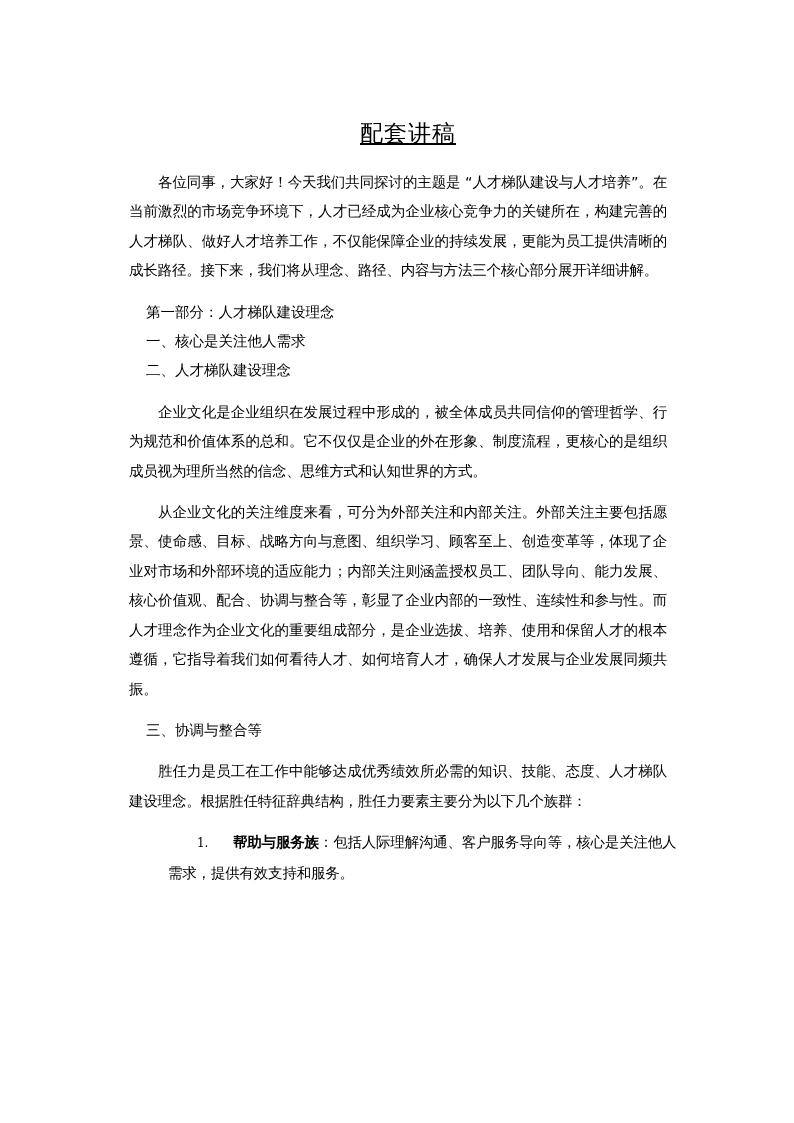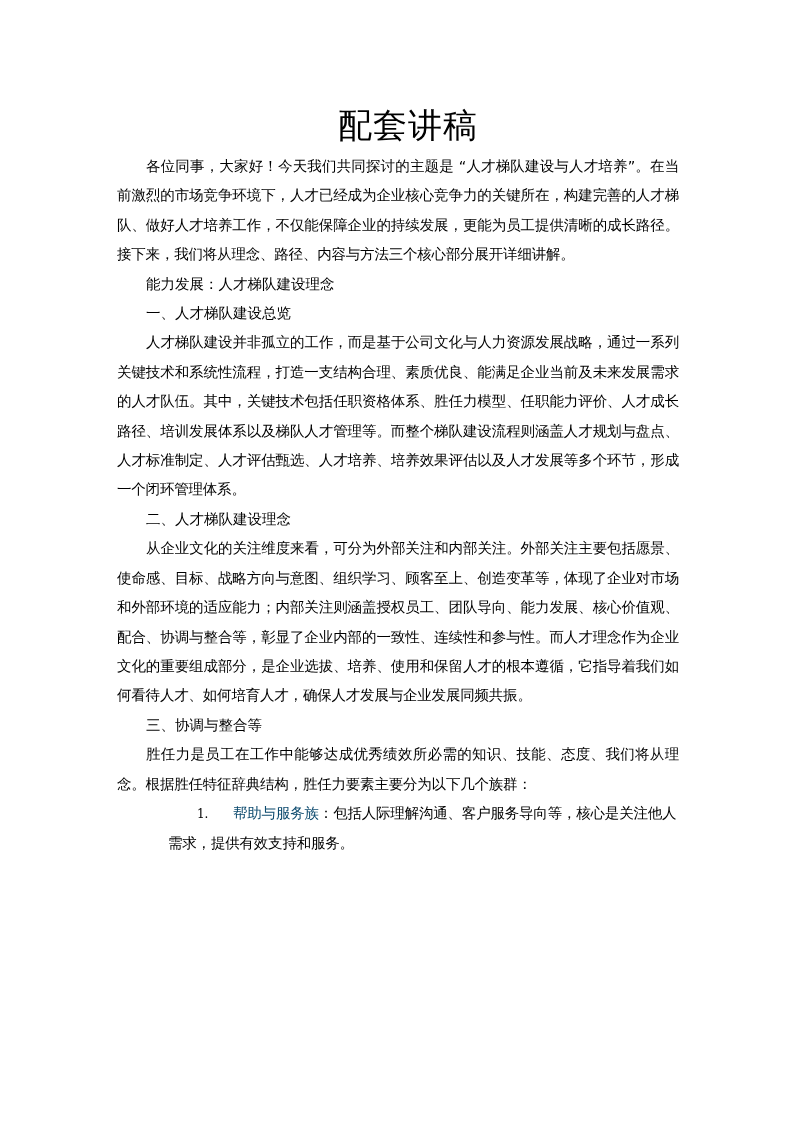--- a/index.html
+++ b/index.html
@@ -16,32 +16,33 @@
       color: #000000;
     }
     .page {
       position: absolute;
       left: 117px;
       top: 100px;
       width: 562px;
     }
     .title {
       text-align: center;
-      font-size: 34px;
+      font-size: 23px;
       line-height: 34px;
       height: 36px;
-      margin: 8px;
+      margin: 16px;
       padding-left: 20px;
       font-weight: normal;
       letter-spacing: 1px;
+      text-decoration: underline;
     }
     .para {
       font-size: 14.5px;
       line-height: 29.4px;
-      margin: 0;
+      margin: 12px;
       text-align: justify;
       text-indent: 29px;
       letter-spacing: -0.2px;
     }
     .heading {
       font-size: 14.5px;
       line-height: 29.4px;
       margin: 0;
       text-indent: 29px;
     }
@@ -54,33 +55,33 @@
       letter-spacing: -0.2px;
     }
     .list-num {
       display: inline-block;
       width: 36px;
       text-indent: 0;
       font-size: 12px;
       font-family: "DejaVu Serif", serif;
     }
     .list-term {
-      font-weight: normal;
-      color: #0c4a6e;
+      font-weight: bold;
+      color: #000000;
     }
   </style>
 </head>
 <body>
 
 <div class="page">
   <h1 class="title">配套讲稿</h1>
 
   <p class="para">各位同事，大家好！今天我们共同探讨的主题是 “人才梯队建设与人才培养”。在当前激烈的市场竞争环境下，人才已经成为企业核心竞争力的关键所在，构建完善的人才梯队、做好人才培养工作，不仅能保障企业的持续发展，更能为员工提供清晰的成长路径。接下来，我们将从理念、路径、内容与方法三个核心部分展开详细讲解。</p>
-  <p class="heading">能力发展：人才梯队建设理念</p>
-  <p class="heading">一、人才梯队建设总览</p>
-  <p class="para">人才梯队建设并非孤立的工作，而是基于公司文化与人力资源发展战略，通过一系列关键技术和系统性流程，打造一支结构合理、素质优良、能满足企业当前及未来发展需求的人才队伍。其中，关键技术包括任职资格体系、胜任力模型、任职能力评价、人才成长路径、培训发展体系以及梯队人才管理等。而整个梯队建设流程则涵盖人才规划与盘点、人才标准制定、人才评估甄选、人才培养、培养效果评估以及人才发展等多个环节，形成一个闭环管理体系。</p>
+  <p class="heading">第一部分：人才梯队建设理念</p>
+  <p class="heading">一、核心是关注他人需求</p>
   <p class="heading">二、人才梯队建设理念</p>
+  <p class="para">企业文化是企业组织在发展过程中形成的，被全体成员共同信仰的管理哲学、行为规范和价值体系的总和。它不仅仅是企业的外在形象、制度流程，更核心的是组织成员视为理所当然的信念、思维方式和认知世界的方式。</p>
   <p class="para">从企业文化的关注维度来看，可分为外部关注和内部关注。外部关注主要包括愿景、使命感、目标、战略方向与意图、组织学习、顾客至上、创造变革等，体现了企业对市场和外部环境的适应能力；内部关注则涵盖授权员工、团队导向、能力发展、核心价值观、配合、协调与整合等，彰显了企业内部的一致性、连续性和参与性。而人才理念作为企业文化的重要组成部分，是企业选拔、培养、使用和保留人才的根本遵循，它指导着我们如何看待人才、如何培育人才，确保人才发展与企业发展同频共振。</p>
   <p class="heading">三、协调与整合等</p>
-  <p class="para">胜任力是员工在工作中能够达成优秀绩效所必需的知识、技能、态度、我们将从理念。根据胜任特征辞典结构，胜任力要素主要分为以下几个族群：</p>
+  <p class="para">胜任力是员工在工作中能够达成优秀绩效所必需的知识、技能、态度、人才梯队建设理念。根据胜任特征辞典结构，胜任力要素主要分为以下几个族群：</p>
 
   <p class="list-item"><span class="list-num">1.</span><span class="list-term">帮助与服务族</span><span>：</span><span>包括人际理解沟通、客户服务导向等，核心是关注他人需求，提供有效支持和服务。</span></p>
 </div>
 
 </body></html>

